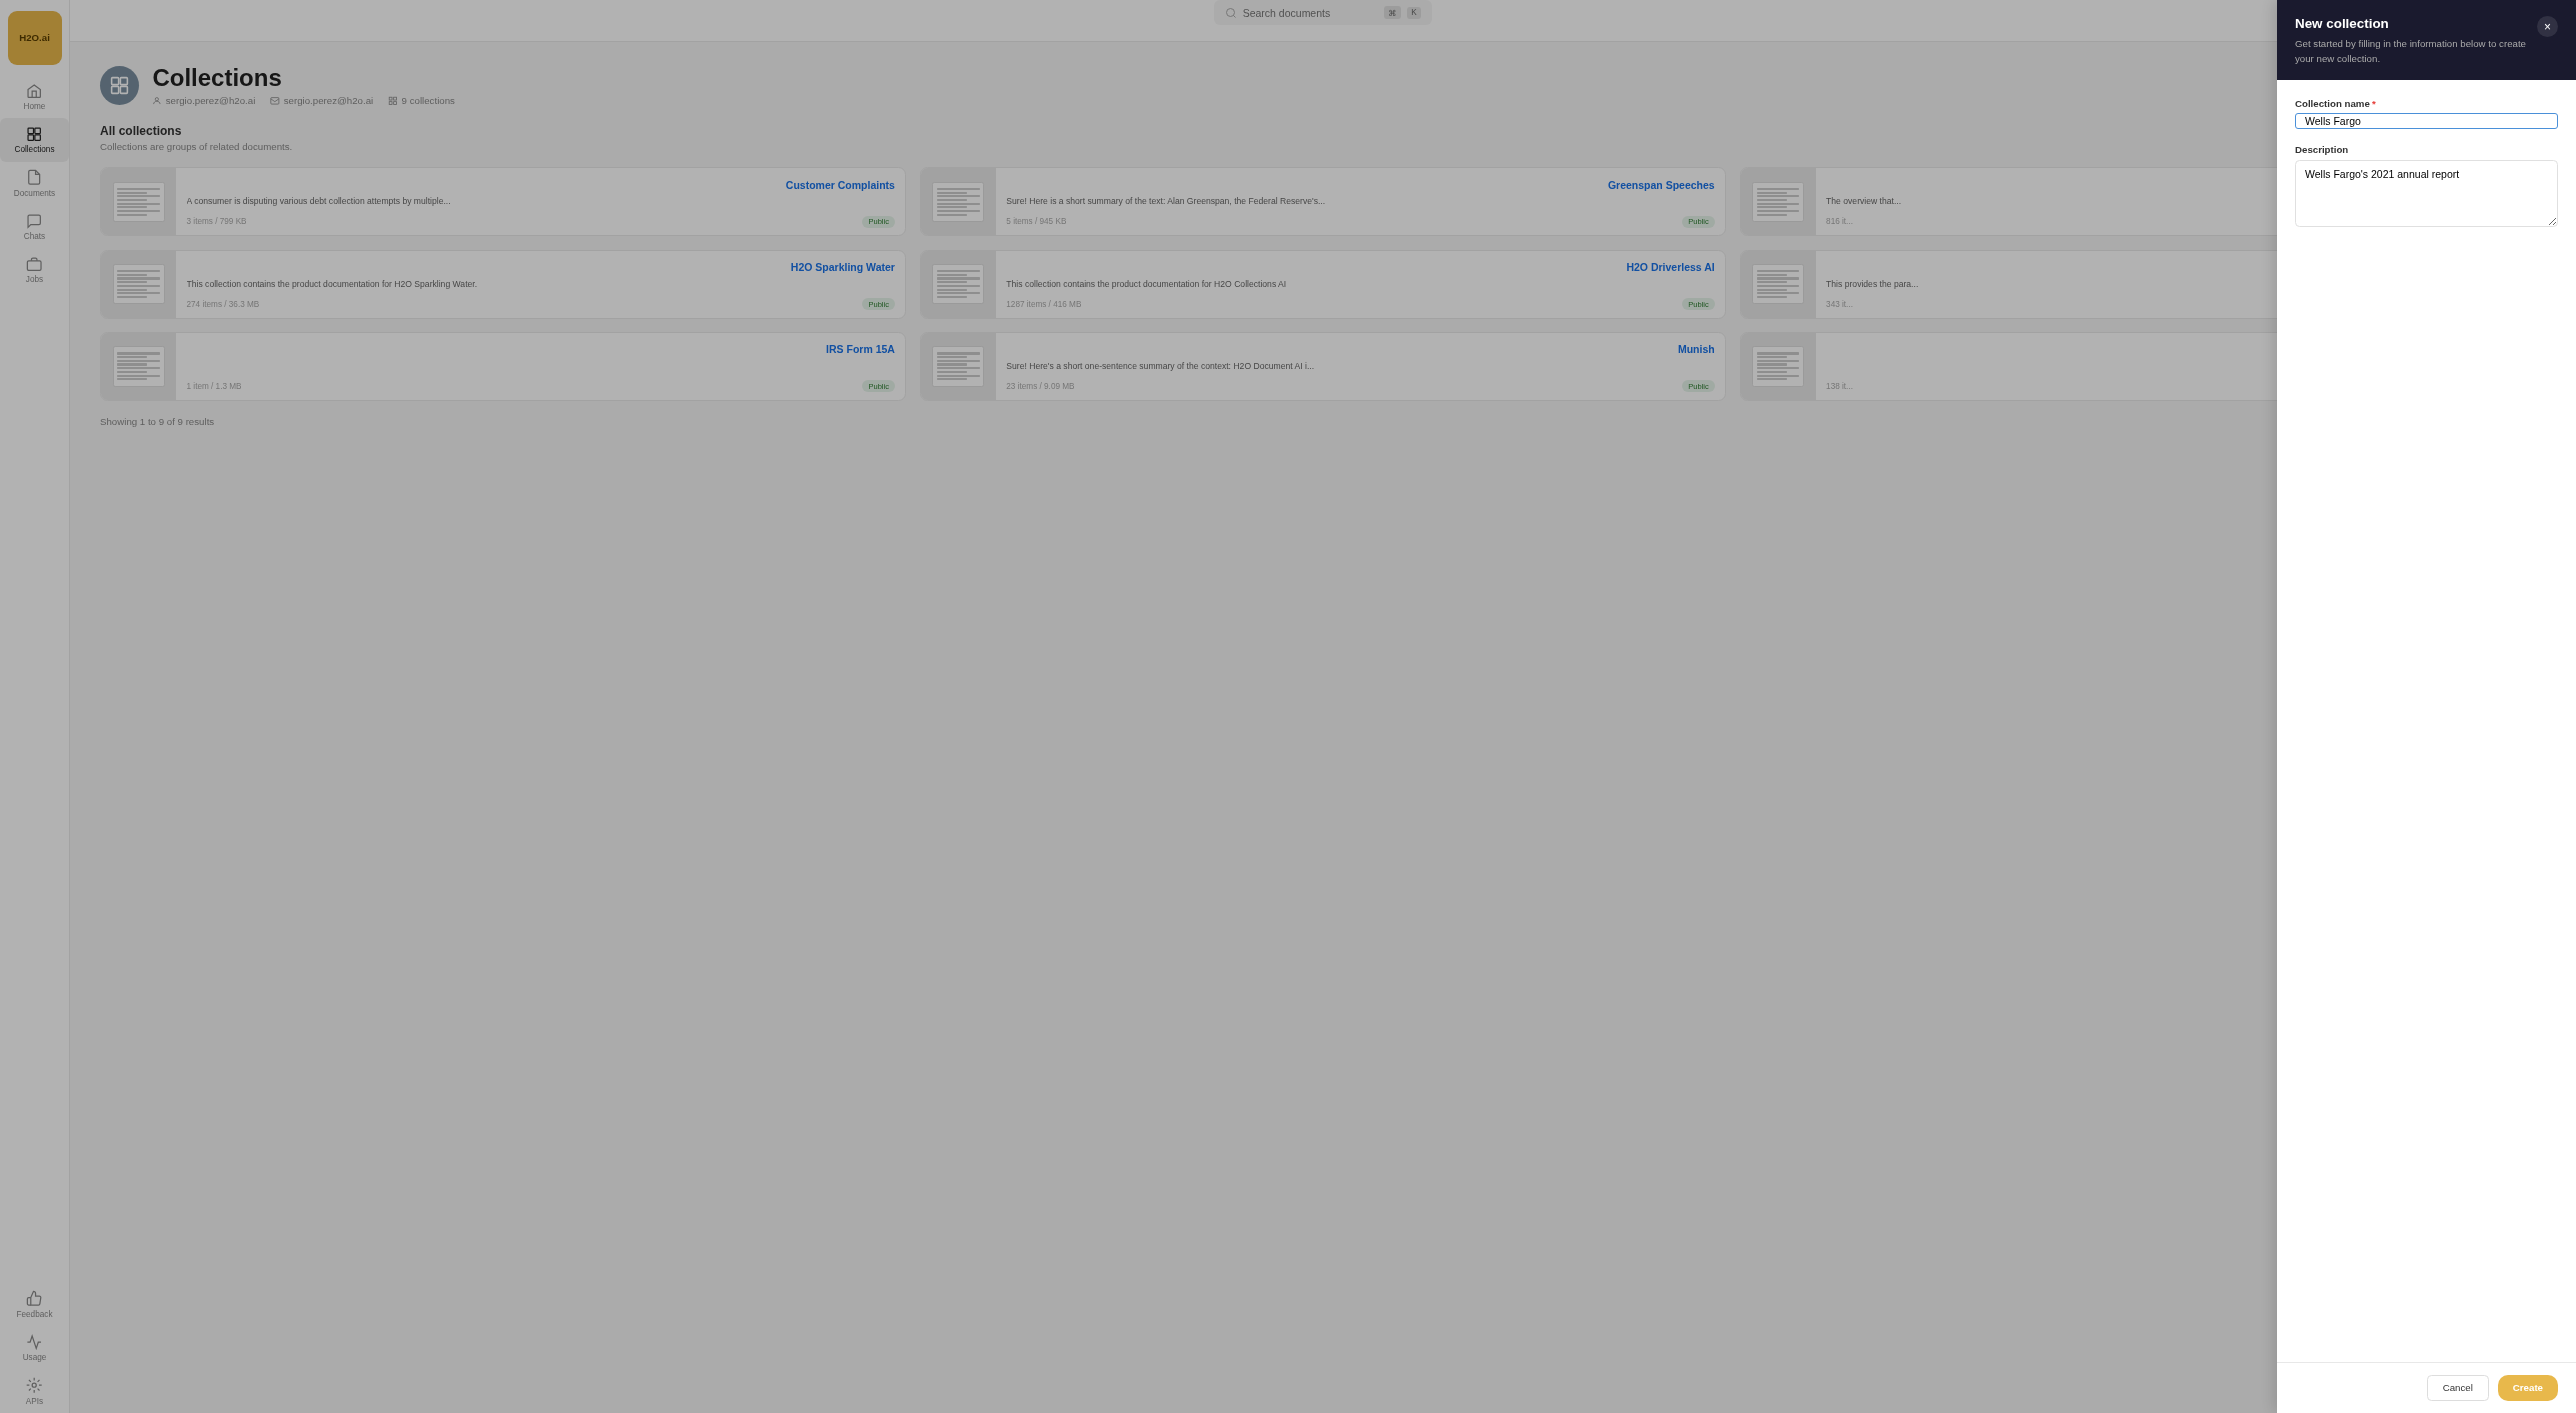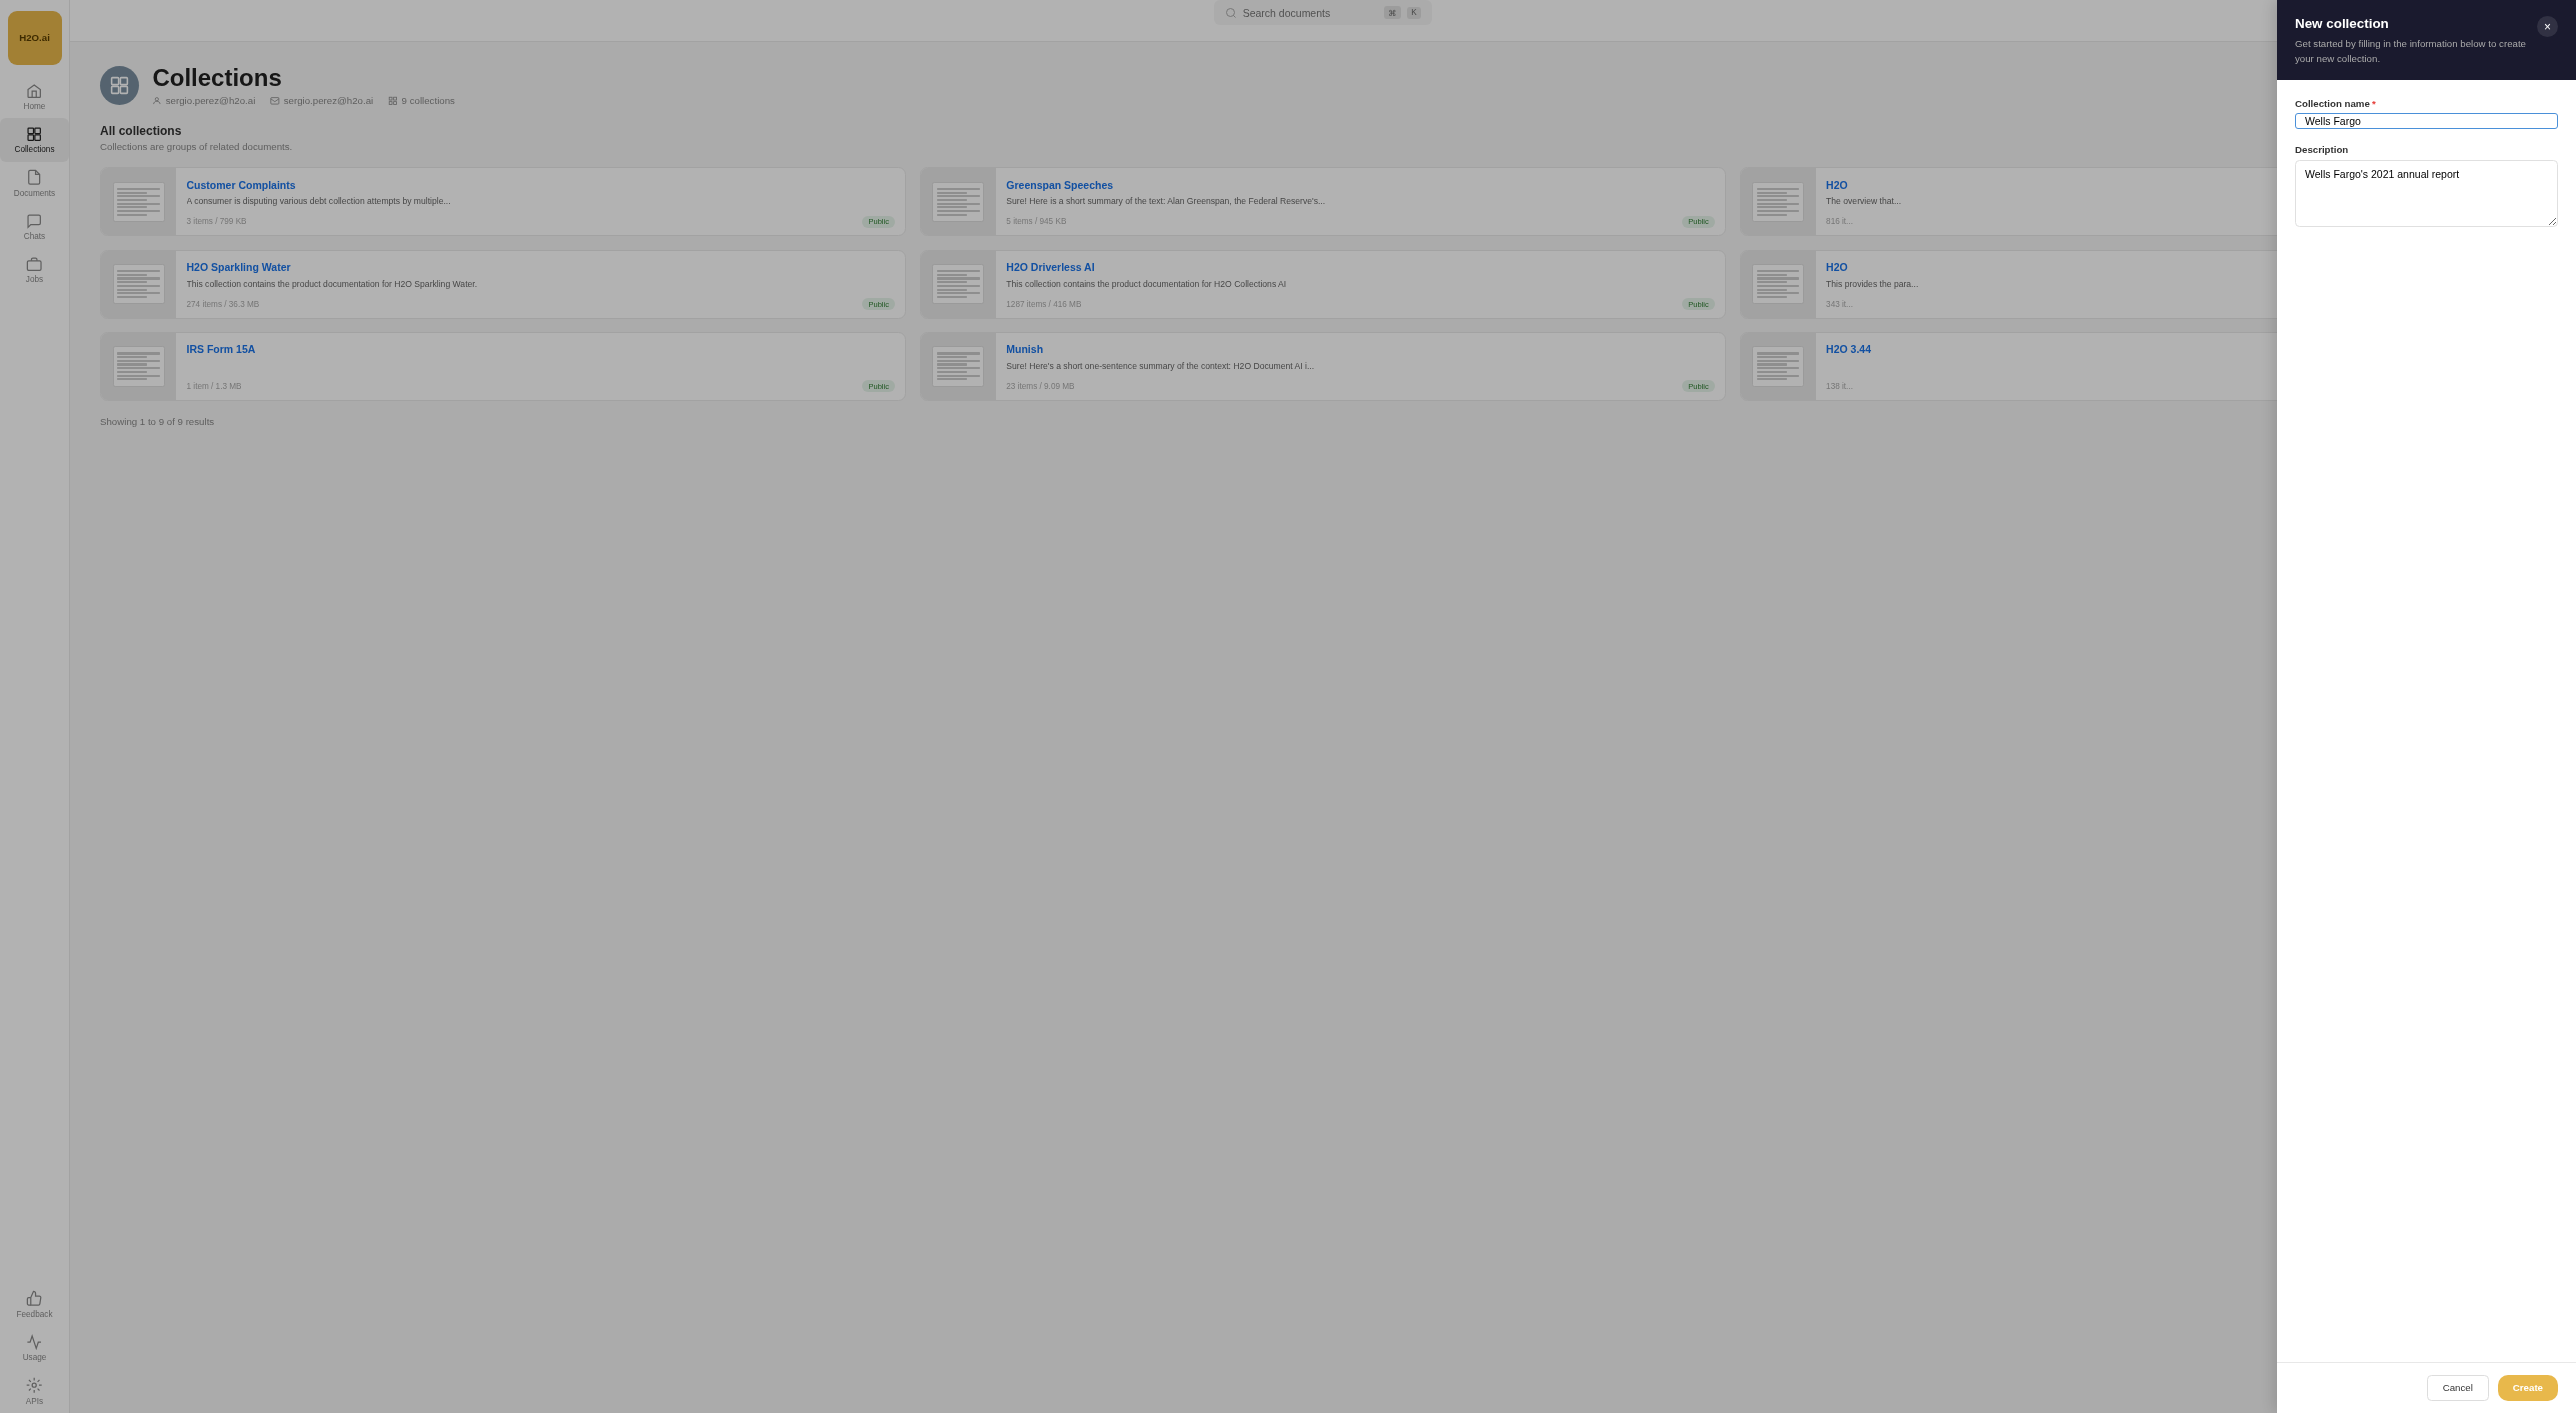--- a/index.html
+++ b/index.html
@@ -207,20 +207,21 @@
       flex: 1;
       padding: 10.5px 10.5px 7.5px;
       display: flex;
       flex-direction: column;
     }
     .card-title {
       font-size: 10.5px;
       font-weight: 600;
       color: #1a73e8;
       margin-bottom: 4.5px;
+      text-align: right;
     }
     .card-desc {
       font-size: 8.6px;
       color: #666;
       flex: 1;
       line-height: 1.5;
       display: -webkit-box;
       -webkit-line-clamp: 3;
       -webkit-box-orient: vertical;
       overflow: hidden;

